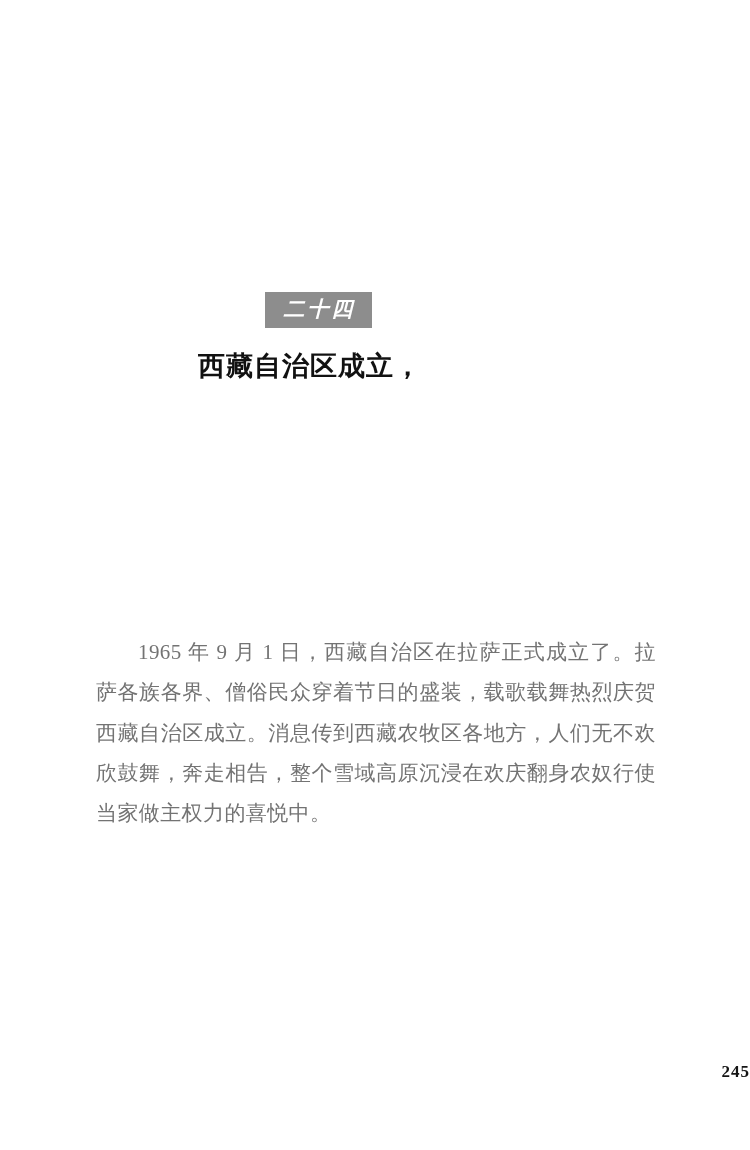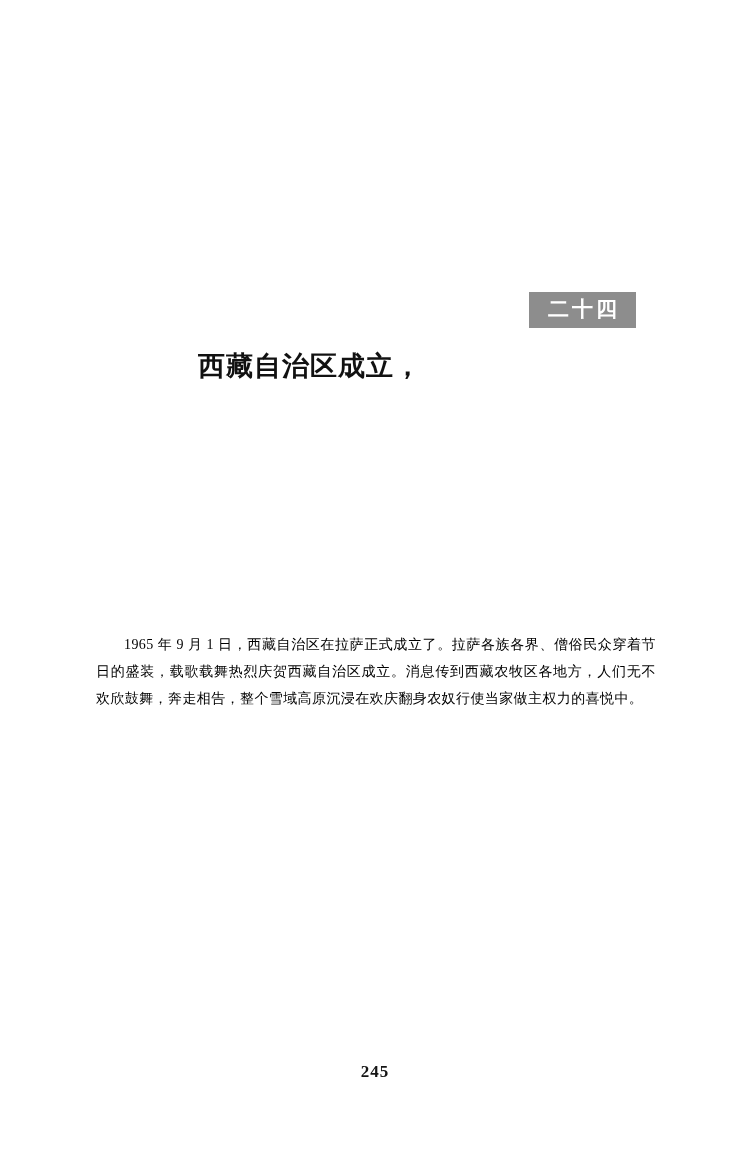--- a/index.html
+++ b/index.html
@@ -22,21 +22,22 @@
     box-sizing: border-box;
     position: relative;
   }
 
   
   .chapter-number-wrap {
     position: absolute;
     top: 292px;
     left: 0;
     width: 636px;
-    text-align: right;
+    text-align: center;
+    font-style: italic;
   }
   .chapter-number {
     display: inline-block;
     background: #8d8d8d;
     color: #ffffff;
     font-family: "Liberation Serif", "DejaVu Serif", serif;
     font-size: 21px;
     font-weight: 700;
     letter-spacing: 3px;
     padding: 4px 16px 6px 19px;
@@ -61,36 +62,36 @@
 
   
   .body-text {
     position: absolute;
     top: 632px;
     left: 96px;
     width: 560px;
   }
   .body-text p {
     margin: 0 0 2px 0;
-    font-size: 14px;
+    font-size: 21px;
     line-height: 1.92;
     text-align: justify;
     text-align-last: left;
     text-indent: 2em;
     letter-spacing: 0.4px;
-    color: #000000;
+    color: #737373;
   }
 
   
   .page-number {
     position: absolute;
     bottom: 68px;
     left: 0;
     width: 750px;
-    text-align: center;
+    text-align: right;
     font-size: 17px;
     font-weight: 700;
     color: #141414;
     letter-spacing: 1px;
   }
 </style>
 </head>
 <body>
 
 <div class="page">

